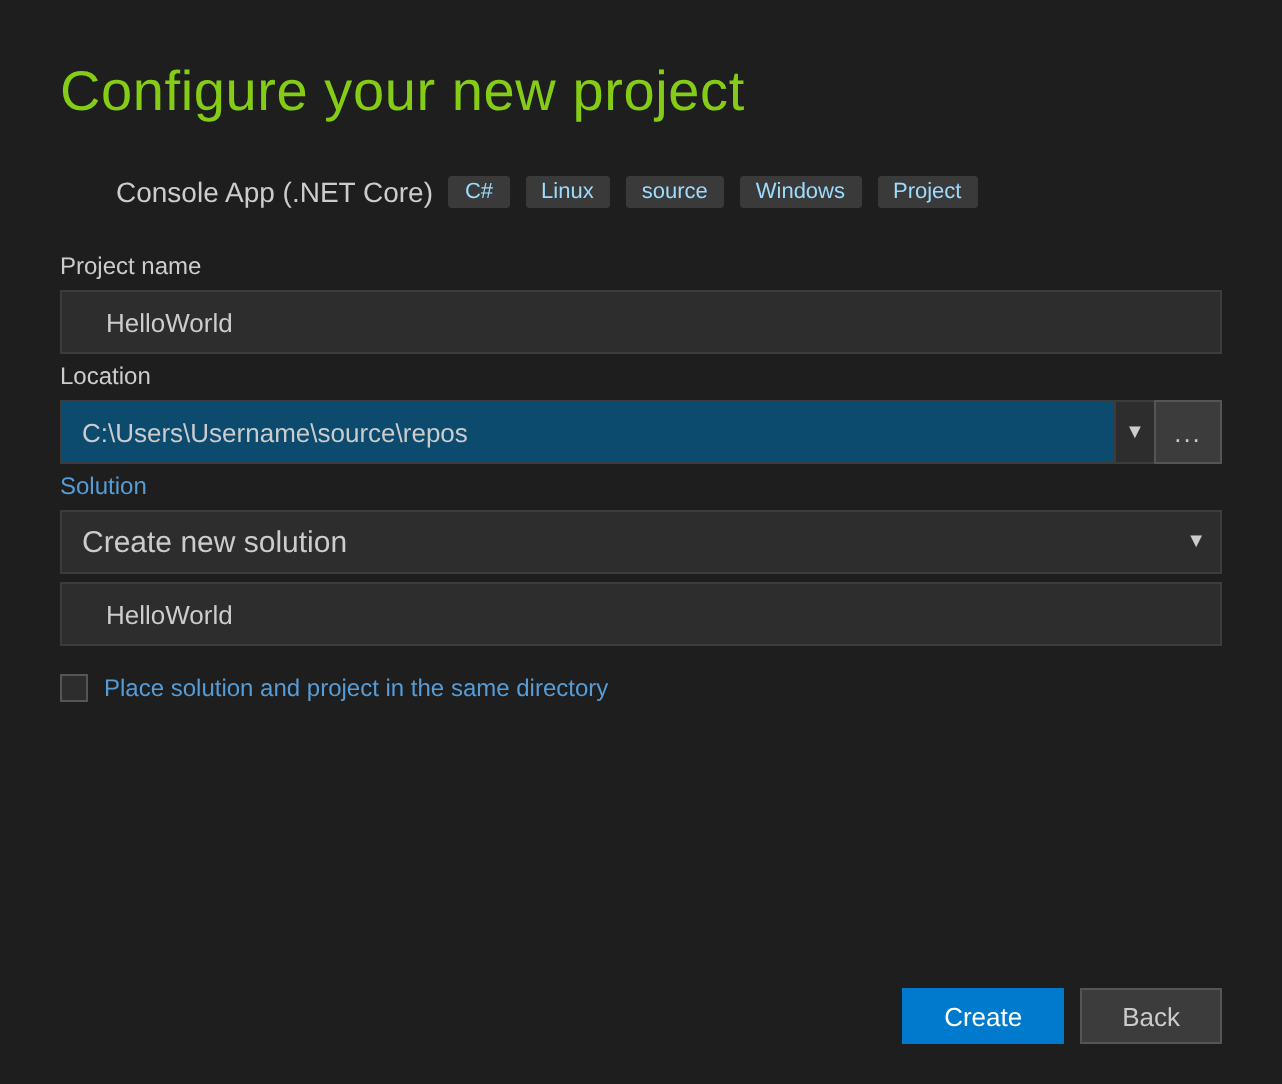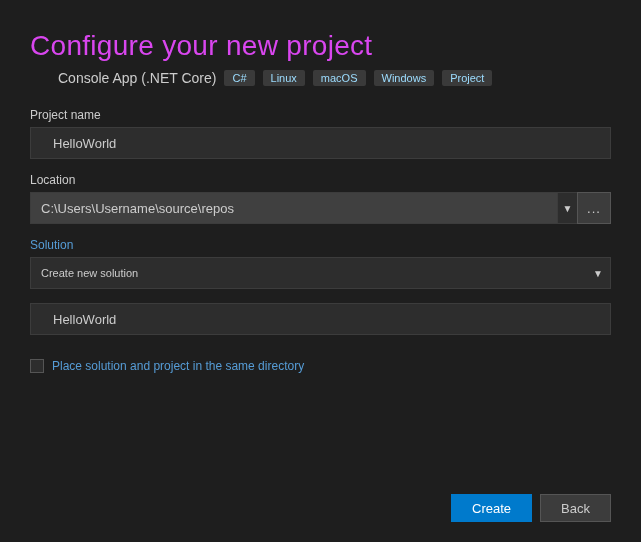--- a/index.html
+++ b/index.html
@@ -10,24 +10,24 @@
       font-size: 13px;
       width: 641px;
       height: 542px;
       overflow: hidden;
       display: flex;
       flex-direction: column;
       padding: 30px 30px 20px 30px;
     }
 
     .page-title {
-      color: #d946ef;
+      color: #84cc16;
       font-size: 28px;
       font-weight: 300;
-      margin-bottom: 8px;
+      margin-bottom: 26px;
       letter-spacing: 0.3px;
     }
 
     .subtitle-row {
       display: flex;
       align-items: center;
       gap: 8px;
       margin-bottom: 22px;
       flex-wrap: wrap;
     }
@@ -41,21 +41,21 @@
 
     .tag {
       background-color: #3a3a3a;
       color: #9cdcfe;
       font-size: 11px;
       padding: 2px 8px;
       border-radius: 2px;
     }
 
     .form-group {
-      margin-bottom: 14px;
+      margin-bottom: 4px;
     }
 
     .form-label {
       display: block;
       color: #cccccc;
       font-size: 12px;
       margin-bottom: 5px;
     }
 
     .form-label .highlight {
@@ -74,21 +74,21 @@
     }
 
     .location-row {
       display: flex;
       gap: 0;
       align-items: center;
     }
 
     .location-input {
       flex: 1;
-      background-color: #404040;
+      background-color: #0c4a6e;
       border: 1px solid #3c3c3c;
       border-right: none;
       color: #cccccc;
       font-size: 13px;
       padding: 6px 10px;
       outline: none;
       height: 32px;
     }
 
     .location-dropdown-btn {
@@ -122,21 +122,21 @@
     .select-wrapper {
       position: relative;
       width: 100%;
     }
 
     .form-select {
       width: 100%;
       background-color: #2d2d2d;
       border: 1px solid #3c3c3c;
       color: #cccccc;
-      font-size: 11px;
+      font-size: 15px;
       padding: 6px 30px 6px 10px;
       outline: none;
       height: 32px;
       appearance: none;
       -webkit-appearance: none;
       cursor: pointer;
     }
 
     .select-arrow {
       position: absolute;
@@ -220,21 +220,21 @@
   </style>
 </head>
 <body>
 
 <h1 class="page-title">Configure your new project</h1>
 
 <div class="subtitle-row">
   <span class="subtitle-text">Console App (.NET Core)</span>
   <span class="tag">C#</span>
   <span class="tag">Linux</span>
-  <span class="tag">macOS</span>
+  <span class="tag">source</span>
   <span class="tag">Windows</span>
   <span class="tag">Project</span>
 </div>
 
 <div class="form-group">
   <label class="form-label">Project name</label>
   <input class="form-input" type="text" value="HelloWorld" style="">
 </div>
 
 <div class="form-group">

